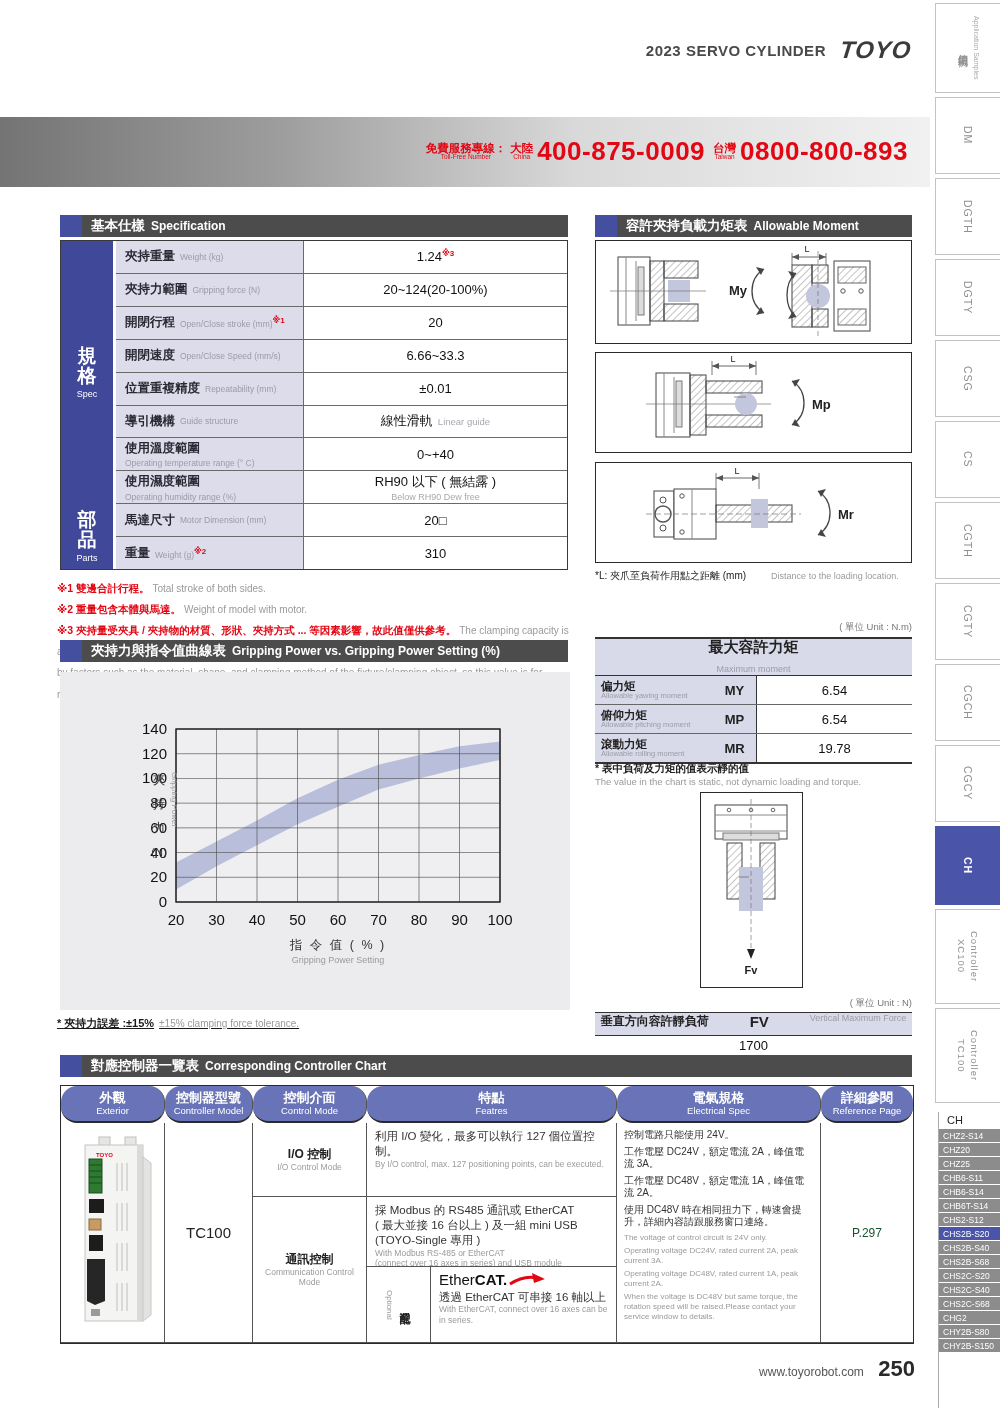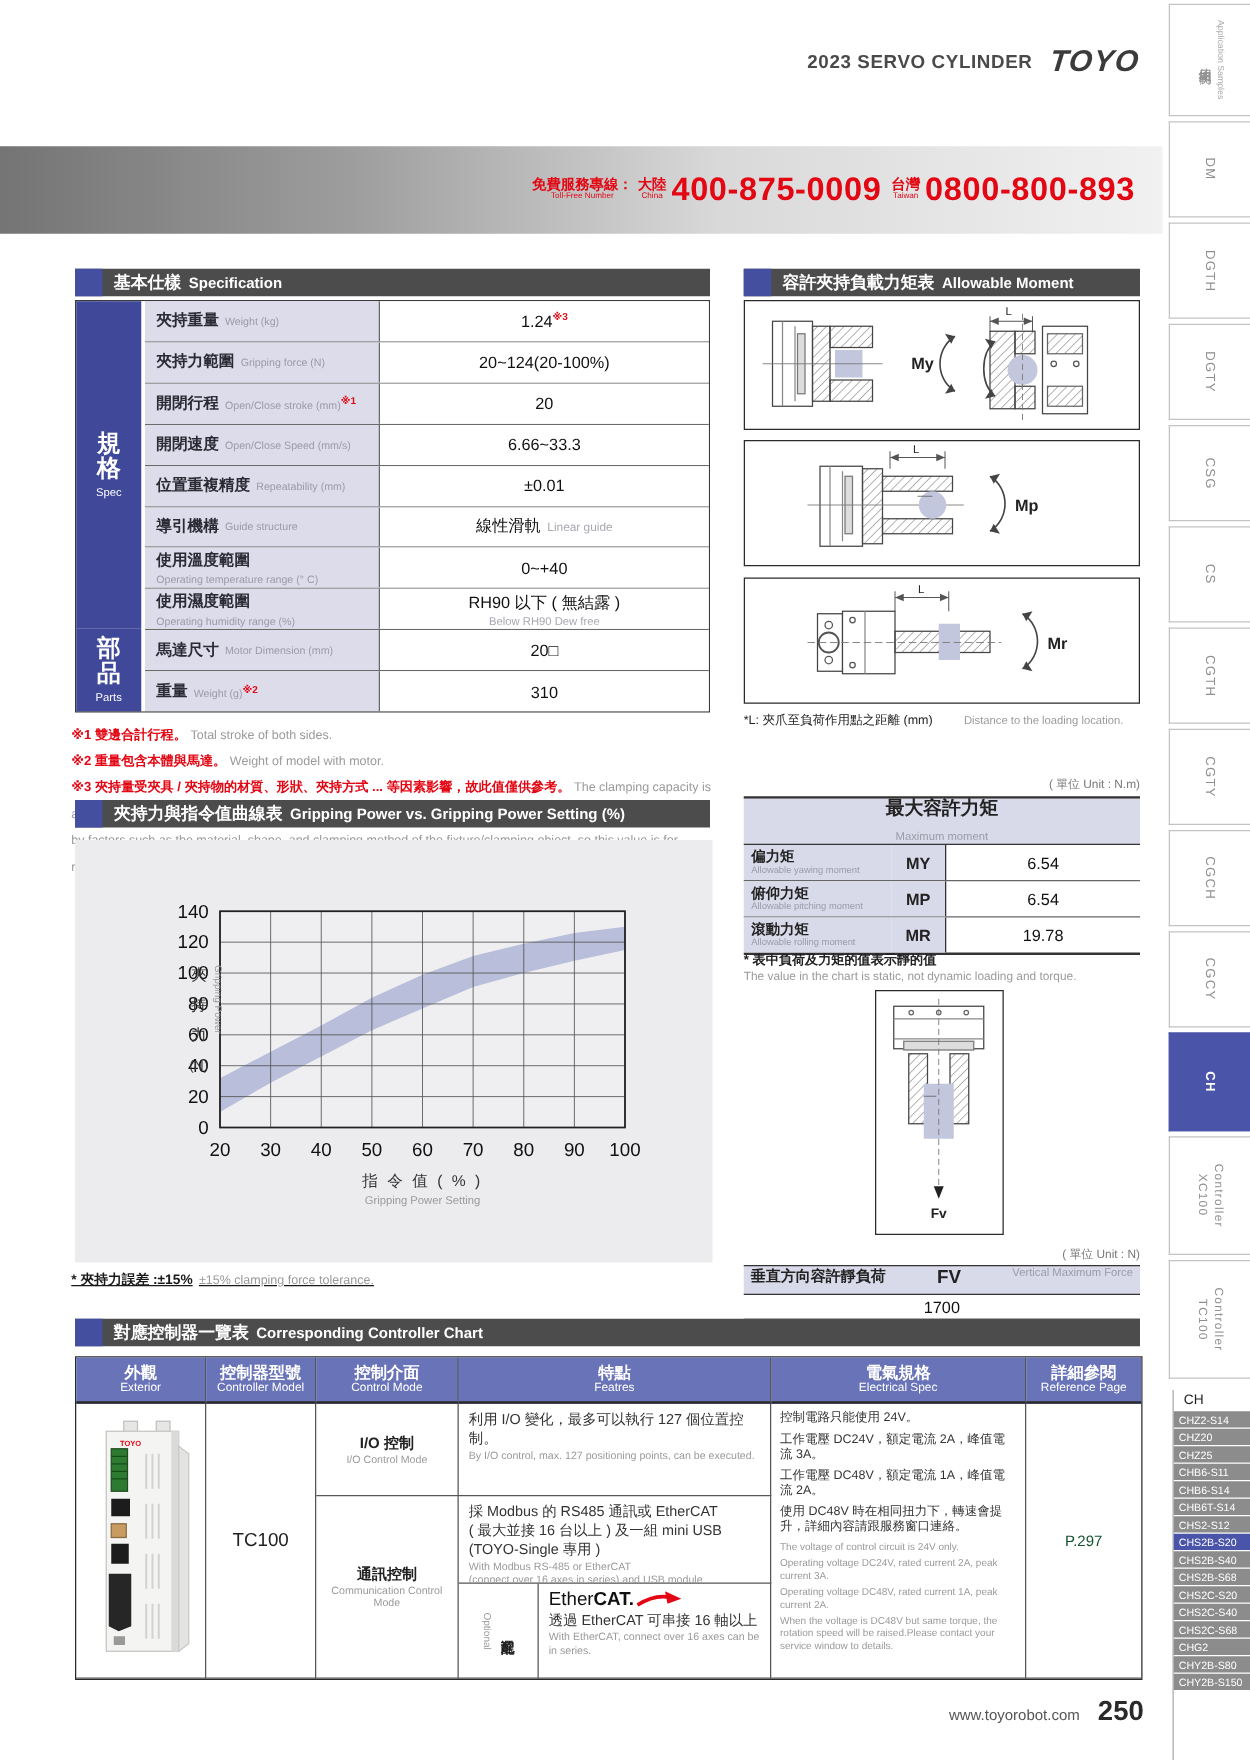--- a/index.html
+++ b/index.html
@@ -72,21 +72,21 @@
   #fv-bar{position:absolute;left:595px;top:1012px;width:317px;height:24px;background:#d9dae9;border-top:1.5px solid #333;border-bottom:1.5px solid #333;box-sizing:border-box;display:flex;justify-content:center;white-space:nowrap;gap:37px;}
   #fv-bar .zh{font-size:12px;font-weight:700;color:#222;}
   #fv-bar .code{font-size:15px;font-weight:800;color:#222;margin:0 4px;}
   #fv-bar .en{font-size:9px;color:#9b9ba8;}
   #fv-value{position:absolute;left:595px;top:1036px;width:317px;height:21px;border-bottom:2px solid #333;display:flex;align-items:center;justify-content:center;font-size:13px;color:#111;box-sizing:border-box;}
   
   #ctrl-table{position:absolute;left:60px;top:1085px;width:852px;border:1.5px solid #2a2a2a;box-sizing:content-box;display:grid;
     grid-template-columns:104px 88px 114px 64px 186px 204px 92px;
     grid-template-rows:37px 74px 70px 76px;}
   .ct-cell{border-right:1px solid #555;border-bottom:1px solid #555;box-sizing:border-box;overflow:hidden;}
-  .ct-head{background:#6974b8;color:#fff;display:flex;flex-direction:column;align-items:center;justify-content:center;line-height:1.15;border-bottom:2px solid #2a2a2a;}
+  .ct-head{background:#6974b8;color:#fff;display:flex;flex-direction:column;align-items:center;justify-content:center;line-height:1.15;border-bottom:2px solid #2a2a2a;border-radius:16px;}
   .ct-head .zh{font-size:13px;font-weight:700;}
   .ct-head .en{font-size:9.5px;}
   .mode-cell{display:flex;flex-direction:column;align-items:center;justify-content:center;text-align:center;line-height:1.2;padding:2px;}
   .mode-cell .zh{font-size:12px;font-weight:700;color:#222;}
   .mode-cell .en{font-size:8.5px;color:#9a9a9a;}
   .feat-cell{padding:6px 8px;line-height:1.3;}
   .feat-cell .zh{font-size:11.5px;color:#333;}
   .feat-cell .en{font-size:8.5px;color:#9a9a9a;line-height:1.25;}
   #elec-cell{padding:6px 7px;line-height:1.25;}
   #elec-cell p{margin:0 0 4px 0;}

